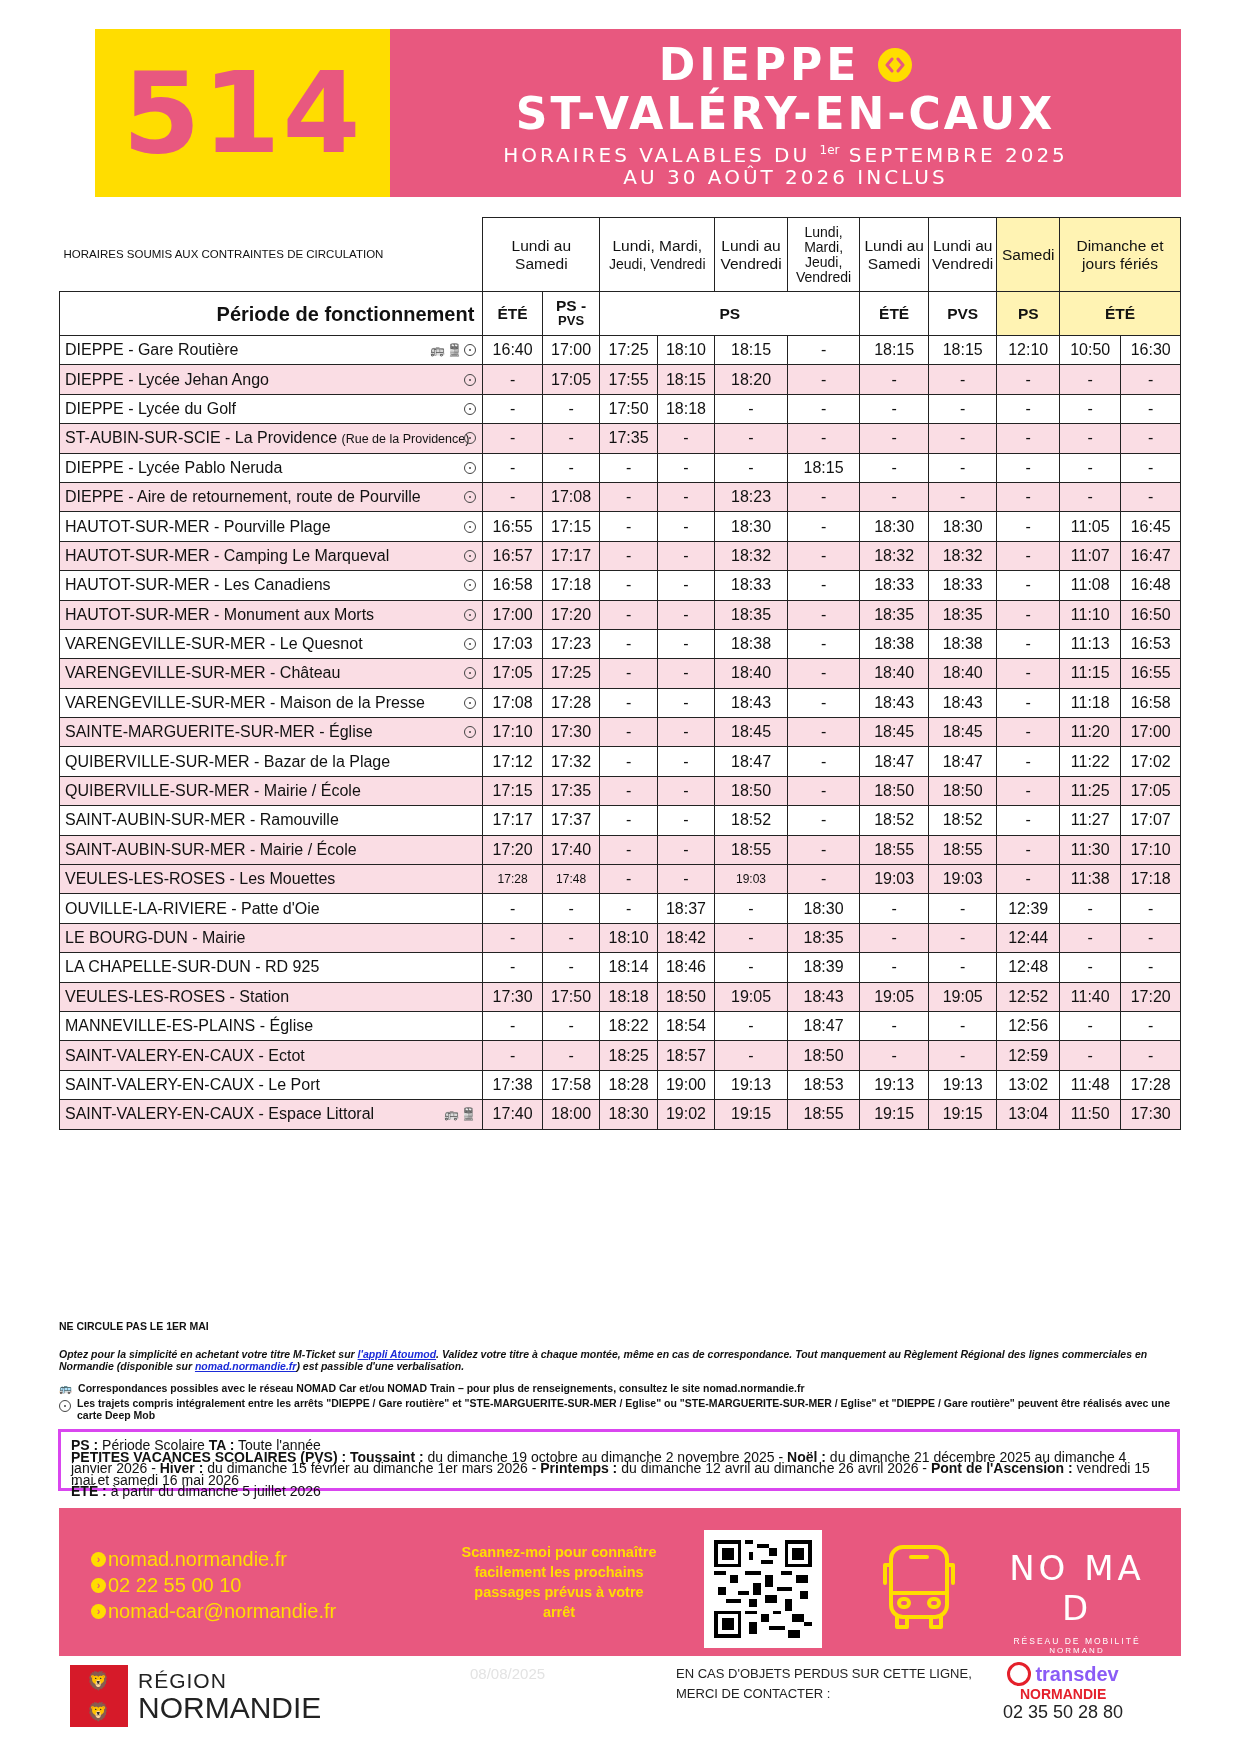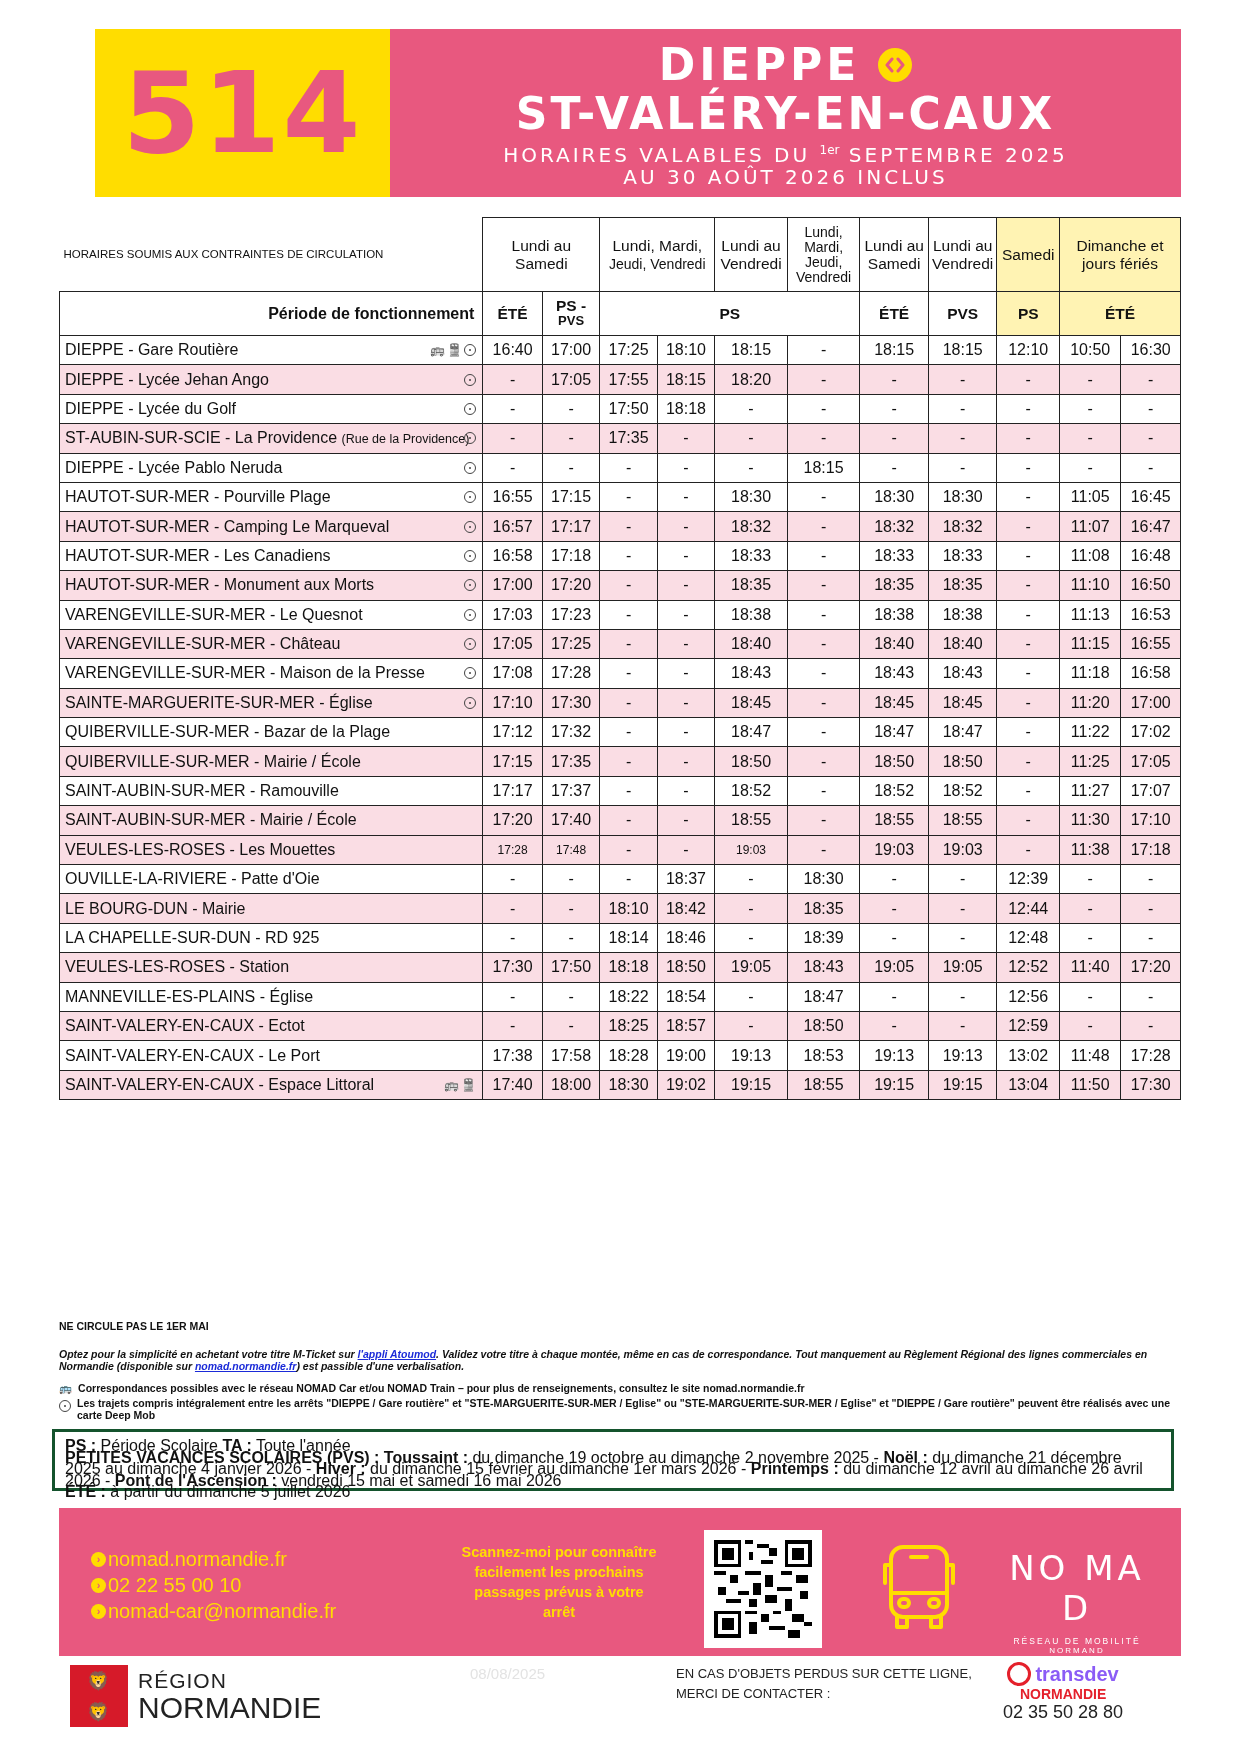--- a/index.html
+++ b/index.html
@@ -25,30 +25,30 @@
   th { font-weight: normal; font-size: 15.5px; line-height: 18px; }
   .hdr-note { text-align: left; font-size: 11.5px; padding-left: 4px; border: none; border-bottom: 1.5px solid #222; }
   .yellow { background: #FFF3B3; }
   tr.pink td { background: #FADDE4; }
   .stop { text-align: left; padding-left: 5px; font-size: 16px; position: relative; }
   .stop .sub { font-size: 12.5px; }
   .stop .icons { position: absolute; right: 6px; top: 50%; transform: translateY(-50%); display: flex; gap: 2px; align-items: center; color: #555; font-size: 12px; }
   .circ { display: inline-block; width: 12px; height: 12px; border: 1px solid #444; border-radius: 50%; position: relative; }
   .circ::after { content: ""; position: absolute; left: 4px; top: 4px; width: 2px; height: 2px; background: #444; border-radius: 50%; }
   .small-t { font-size: 12px; }
-  .period-h { text-align: right; padding-right: 8px; font-weight: bold; font-size: 16px; }
+  .period-h { text-align: right; padding-right: 8px; font-weight: bold; font-size: 20px; }
   .bold { font-weight: bold; }
 
   
   .notes { position: absolute; left: 59px; top: 1320px; width: 1122px; font-size: 10.5px; line-height: 12px; }
   .notes .nc { font-weight: bold; margin-bottom: 16px; }
   .notes .it { font-style: italic; font-weight: bold; margin-bottom: 10px; }
   .notes .it a { color: #1a2ad8; text-decoration: underline; }
   .notes .line { font-weight: bold; display: flex; gap: 6px; margin-bottom: 3px; }
-  .legend { position: absolute; left: 52px; top: 1429px; width: 1122px; height: 62px; border: 3px solid #14532d; padding: 8px 10px; font-size: 16px; line-height: 11.5px; }
+  .legend { position: absolute; left: 58px; top: 1429px; width: 1122px; height: 62px; border: 3px solid #d946ef; padding: 8px 10px; font-size: 14px; line-height: 11.5px; }
 
   
   .footer { position: absolute; left: 59px; top: 1508px; width: 1122px; height: 148px; background: #E8587F; }
   .contacts { position: absolute; left: 32px; top: 38px; color: #FFDD00; font-size: 20px; line-height: 26px; }
   .contacts .row { display: flex; align-items: center; gap: 2px; }
   .chev { display: inline-flex; width: 15px; height: 15px; border-radius: 50%; background: #FFDD00; color: #E8587F; font-size: 11px; font-weight: bold; align-items: center; justify-content: center; }
   .scan { position: absolute; left: 400px; top: 34px; width: 200px; color: #FFDD00; font-weight: bold; font-size: 14.5px; text-align: center; line-height: 20px; }
   .qr { position: absolute; left: 645px; top: 22px; width: 118px; height: 118px; background: #fff; padding: 10px; }
   .bus { position: absolute; left: 820px; top: 35px; }
   .nomad { position: absolute; left: 938px; top: 40px; color: #fff; text-align: center; width: 160px; }
@@ -197,20 +197,36 @@
         <tr>
           <td class="stop"><span>DIEPPE - Lycée Pablo Neruda</span><span class="icons">
               <span class="circ"></span>
             </span></td>
           <td>-</td>
           <td>-</td>
           <td>-</td>
           <td>-</td>
           <td>-</td>
           <td>18:15</td>
+          <td>-</td>
+          <td>-</td>
+          <td>-</td>
+          <td>-</td>
+          <td>-</td>
+        </tr>
+        <tr class="pink">
+          <td class="stop"><span>DIEPPE - Aire de retournement, route de Pourville</span><span class="icons">
+              <span class="circ"></span>
+            </span></td>
+          <td>-</td>
+          <td>17:08</td>
+          <td>-</td>
+          <td>-</td>
+          <td>18:23</td>
+          <td>-</td>
           <td>-</td>
           <td>-</td>
           <td>-</td>
           <td>-</td>
           <td>-</td>
         </tr>
         <tr>
           <td class="stop"><span>HAUTOT-SUR-MER - Pourville Plage</span><span class="icons">
               <span class="circ"></span>
             </span></td>

